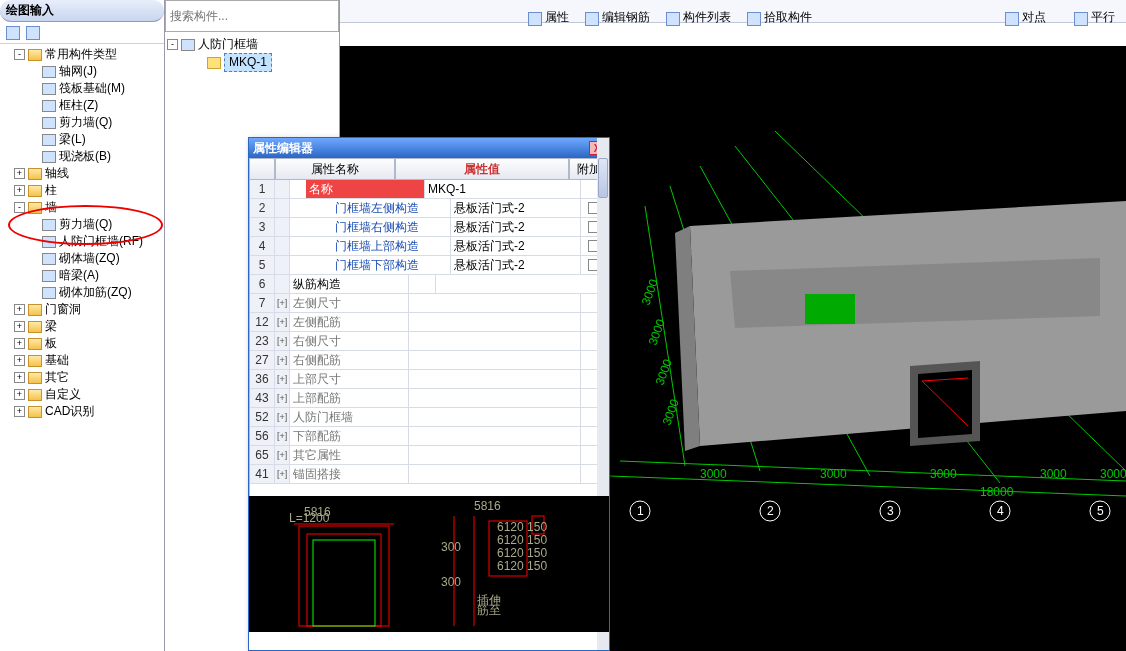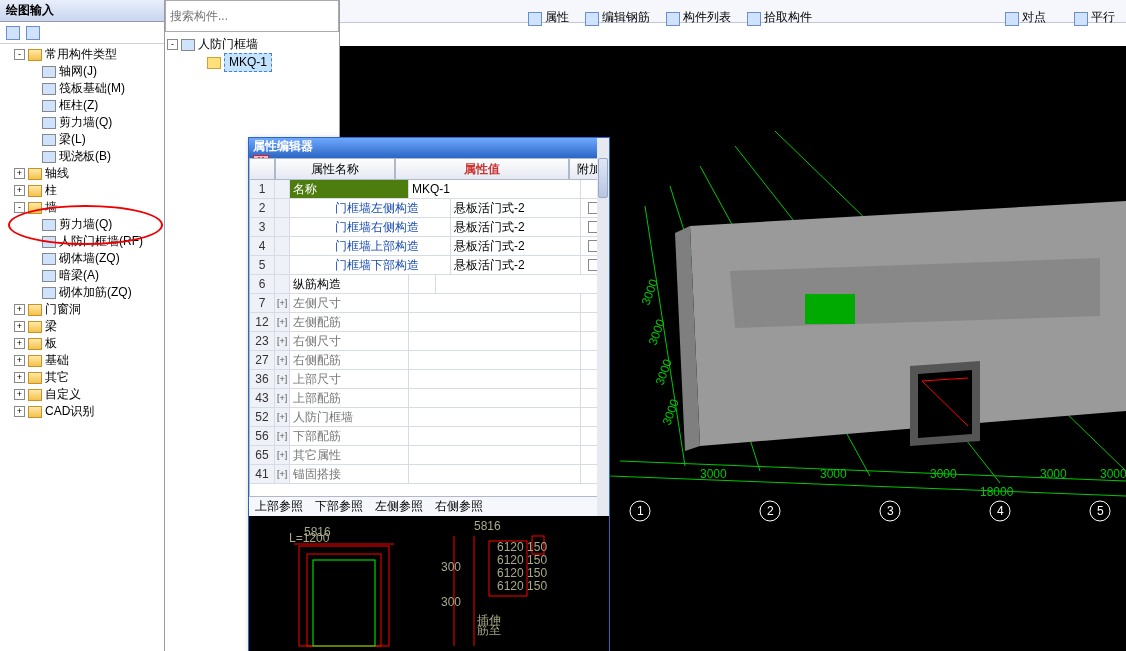--- a/index.html
+++ b/index.html
@@ -1,20 +1,20 @@
 <!DOCTYPE html>
 <html><head>
 <meta charset="utf-8">
 <style>
   * { box-sizing: border-box; margin:0; padding:0; font-family: "SimSun","Microsoft YaHei",sans-serif; font-size:12px; }
   body { width:1126px; height:651px; overflow:hidden; background:#fff; position:relative; }
 
   
   .leftpanel { position:absolute; left:0; top:0; width:165px; height:651px; background:#fff; border-right:1px solid #99a;}
-  .leftpanel .titlebar { height:22px; background:linear-gradient(#e8eefb,#c9d6ef); border-bottom:1px solid #99a; display:flex; align-items:center; padding:0 6px; font-weight:bold;}
+  .leftpanel .titlebar { height:22px; background:linear-gradient(#e8eefb,#c9d6ef); border-bottom:1px solid #99a; display:flex; align-items:center; padding:0 6px; font-weight:bold;border-radius:11px;}
   .leftpanel .mini-toolbar{ height:22px; display:flex; align-items:center; padding:0 6px; gap:6px; border-bottom:1px solid #d0d0d0;}
   .tree { padding:2px 0 0 2px; line-height:17px; }
   .tree .row { display:flex; align-items:center; white-space:nowrap; }
   .tree .exp { width:11px; height:11px; border:1px solid #888; margin-right:3px; display:inline-flex; align-items:center; justify-content:center; font-size:9px; line-height:9px; background:#fff; color:#000;}
   .tree .noexp{ width:11px; height:11px; margin-right:3px; display:inline-block;}
   .tree .folder{ width:14px; height:12px; background:linear-gradient(#ffe9a8,#f4c24a); border:1px solid #c7922b; margin-right:3px;}
   .tree .icon { width:14px; height:12px; margin-right:3px; border:1px solid #888; background:#cfe3ff; display:inline-block;}
   .tree .ind1{ padding-left:12px;} .tree .ind2{ padding-left:26px;}
   .circle-mark{ position:absolute; left:8px; top:205px; width:155px; height:40px; border:2px solid #e00; border-radius:50%; pointer-events:none;}
 
@@ -30,32 +30,32 @@
   .tb-btn{ display:flex; align-items:flex-end; gap:3px; padding:0 4px; height:32px; border:1px solid transparent; }
   .tb-ico{ width:14px; height:14px; background:#cfe3ff; border:1px solid #6a8ed0; display:inline-block;}
   .sep{ width:1px; height:18px; background:#c0c7d8;}
 
   
   .viewport{ position:absolute; left:340px; top:46px; width:786px; height:605px; background:#000; overflow:hidden;}
   .viewport svg{ width:100%; height:100%; display:block;}
 
   
   .dialog{ position:absolute; left:248px; top:137px; width:362px; height:514px; background:#fff; border:1px solid #2a66c4; box-shadow:2px 2px 6px rgba(0,0,0,0.3);}
-  .dialog .dlg-title{ height:20px; background:linear-gradient(#6fa8ff,#2a66c4); color:#fff; display:flex; justify-content:space-between; padding:0 4px; font-weight:bold;flex-direction:column;}
+  .dialog .dlg-title{ height:20px; background:linear-gradient(#6fa8ff,#2a66c4); color:#fff; display:flex; align-items:center; justify-content:space-between; padding:0 4px; font-weight:bold;}
   .dialog .close{ width:16px; height:14px; background:#f4b8b8; border:1px solid #c23; color:#c23; font-size:10px; display:flex; align-items:center; justify-content:center;}
   .grid-head{ display:flex; height:22px;}
   .grid-head div{ border:1px solid #b0b8cc; background:linear-gradient(#fdfdfd,#e5e9f2); display:flex; align-items:center; justify-content:center;}
   .gh-num{ width:26px;} .gh-name{ flex:0 0 120px;} .gh-val{ flex:1; color:#c33; font-weight:bold;} .gh-add{ width:40px;}
   .grid-body{ height:316px; overflow:auto; border-left:1px solid #b0b8cc; border-right:1px solid #b0b8cc;}
   .grow{ display:flex; height:19px; border-bottom:1px solid #d6dbe6;}
   .grow>div{ border-right:1px solid #d6dbe6; display:flex; align-items:center; padding:0 3px; overflow:hidden;}
   .g-num{ width:25px; justify-content:center; background:#eef1f8; color:#333;}
   .g-ex{ width:15px; justify-content:center; background:#eef1f8; color:#555; font-size:9px;}
   .g-name{ flex:0 0 119px;} .g-val{ flex:1;} .g-add{ width:27px; justify-content:center;}
-  .grow.sel .g-name{ background:#4d7c0f; color:#fff;}
+  .grow.sel .g-name{ background:#ef4444; color:#fff;margin-left:16px;}
   .blue-link{ color:#1a4db3;margin-left:42px;}
   .gray-txt{ color:#777;}
   .dialog .footer-bar{ height:20px; border-top:1px solid #b0b8cc; display:flex; align-items:center; gap:12px; padding:0 6px; background:#f5f7fc;}
   .preview{ height:136px; background:#000; position:relative;}
   .preview svg{ width:100%; height:100%;}
   .chk{ width:12px; height:12px; border:1px solid #888; background:#fff; display:inline-block;}
 
   .sb{ position:absolute; right:0; top:0; width:12px; bottom:0; background:#e6e9f0;}
   .sb .thumb{ position:absolute; left:1px; right:1px; top:20px; height:40px; background:linear-gradient(#dfe6f4,#b8c6e2); border:1px solid #99a8c8; border-radius:2px;}
 </style>
@@ -417,26 +417,20 @@
         <div class="g-num">41</div>
         <div class="g-ex">[+]</div>
         <div class="g-name gray-txt">锚固搭接</div>
         <div class="g-val"></div>
         <div class="g-add"></div>
       </div>
       <div class="sb">
         <div class="thumb"></div>
       </div>
   </div>
-  <div class="footer-bar" id="dlg-footer">
-      <span>上部参照</span>
-      <span>下部参照</span>
-      <span>左侧参照</span>
-      <span>右侧参照</span>
-    </div>
   <div class="preview">
     <svg viewBox="0 0 360 136">
       <g stroke="#f00" fill="none">
         <rect x="50" y="30" width="90" height="100"></rect>
         <rect x="58" y="38" width="74" height="92"></rect>
         <line x1="45" y1="28" x2="145" y2="28"></line>
       </g>
       <g stroke="#0f0" fill="none">
         <rect x="64" y="44" width="62" height="86"></rect>
       </g>

